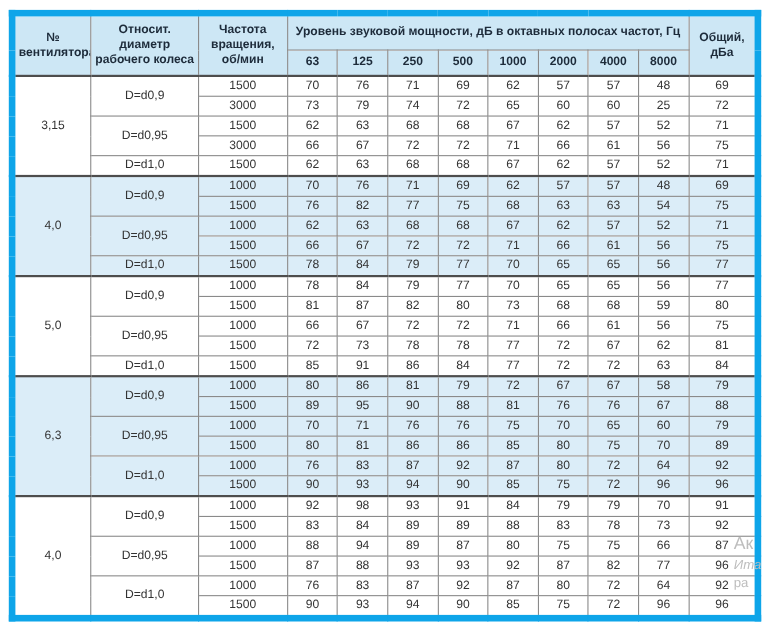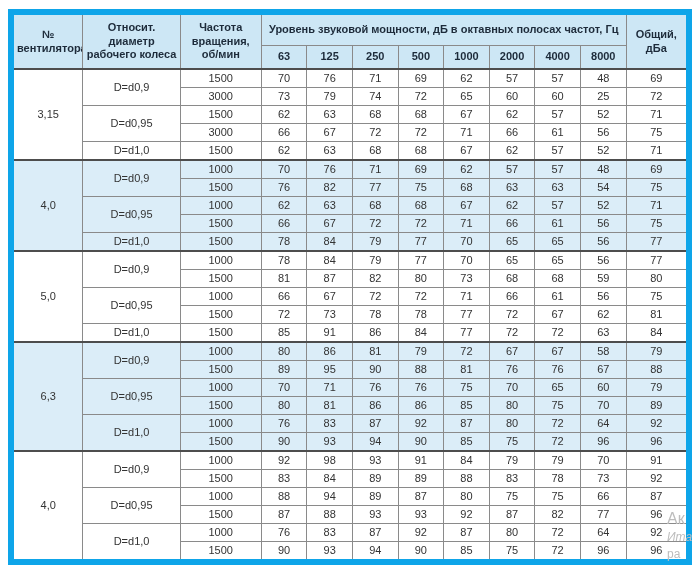--- a/index.html
+++ b/index.html
@@ -33,21 +33,21 @@
     background:#ffffff; line-height:1;
   }
   .vkr tbody tr.shaded td { background:#dbedf8; }
   .vkr tbody tr.group-start td { border-top:2px solid #4d4d4d; }
   .vkr td.fan-cell, .vkr td.diam-cell { font-size:11px; }
   .watermark {
     position:absolute; left:667px; top:487px;
     color:#bdbdbd; text-align:left; line-height:1;
     white-space:nowrap;
   }
-  .watermark .w1 { font-size:16px; margin-bottom:4px;margin-top:24px; }
+  .watermark .w1 { font-size:16px; margin-bottom:4px; }
   .watermark .w2 { font-size:12px; margin-bottom:5px;font-style:italic; }
   .watermark .w3 { font-size:12px; }
 </style>
 </head>
 <body>
 
 <div class="page">
 
 
   <table class="vkr">

